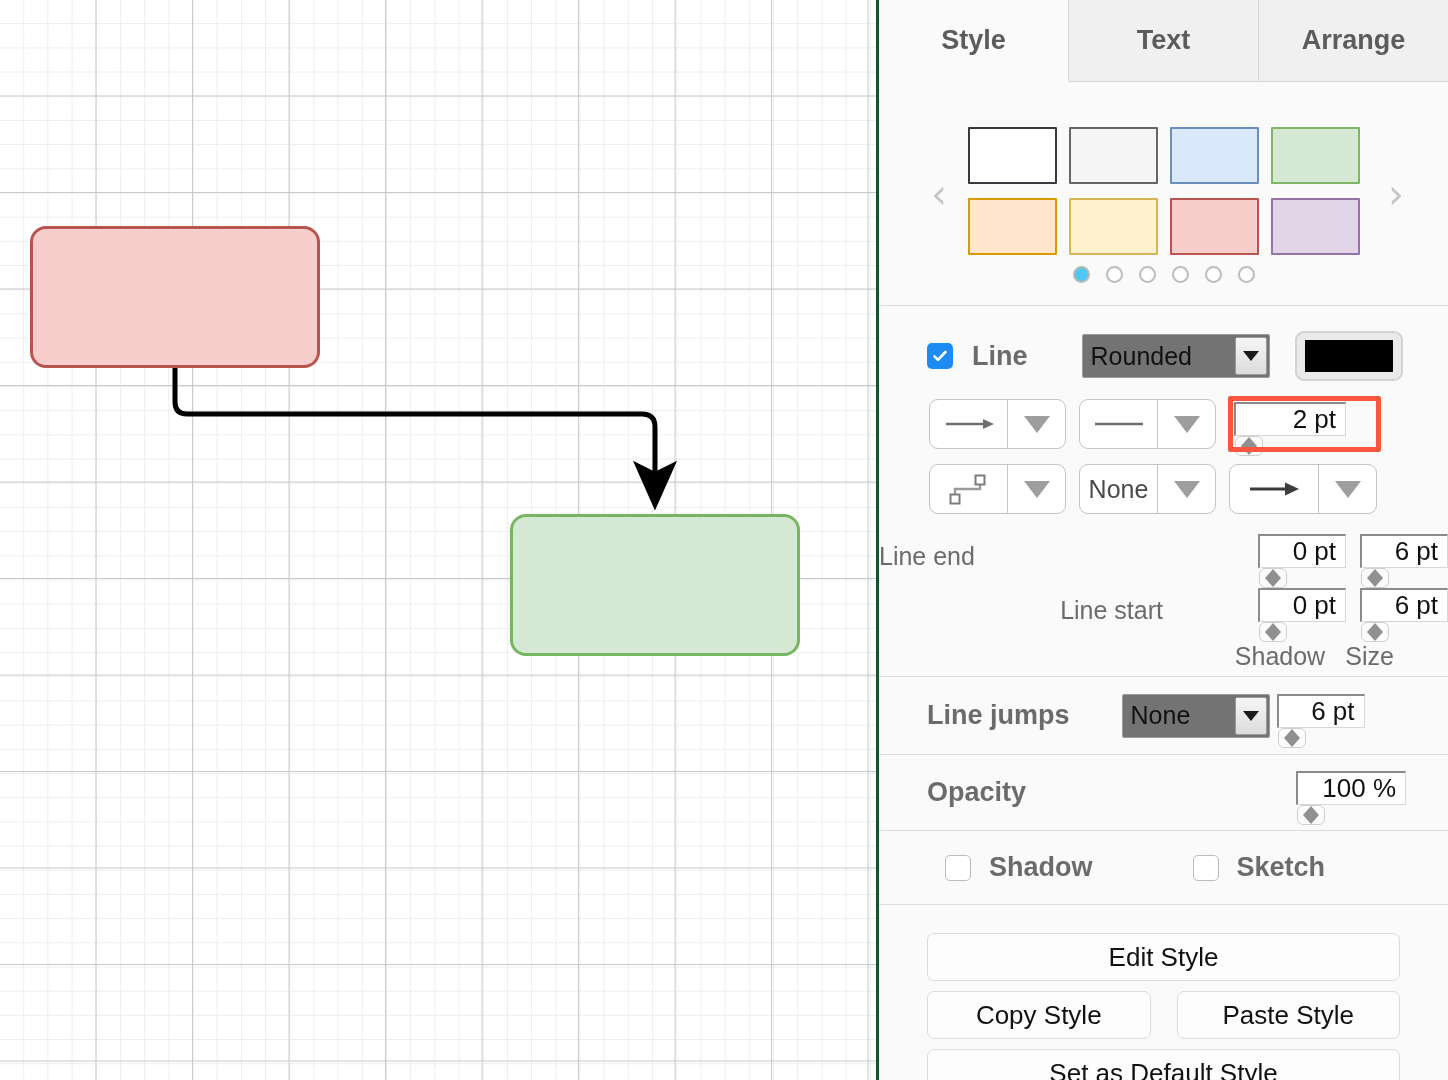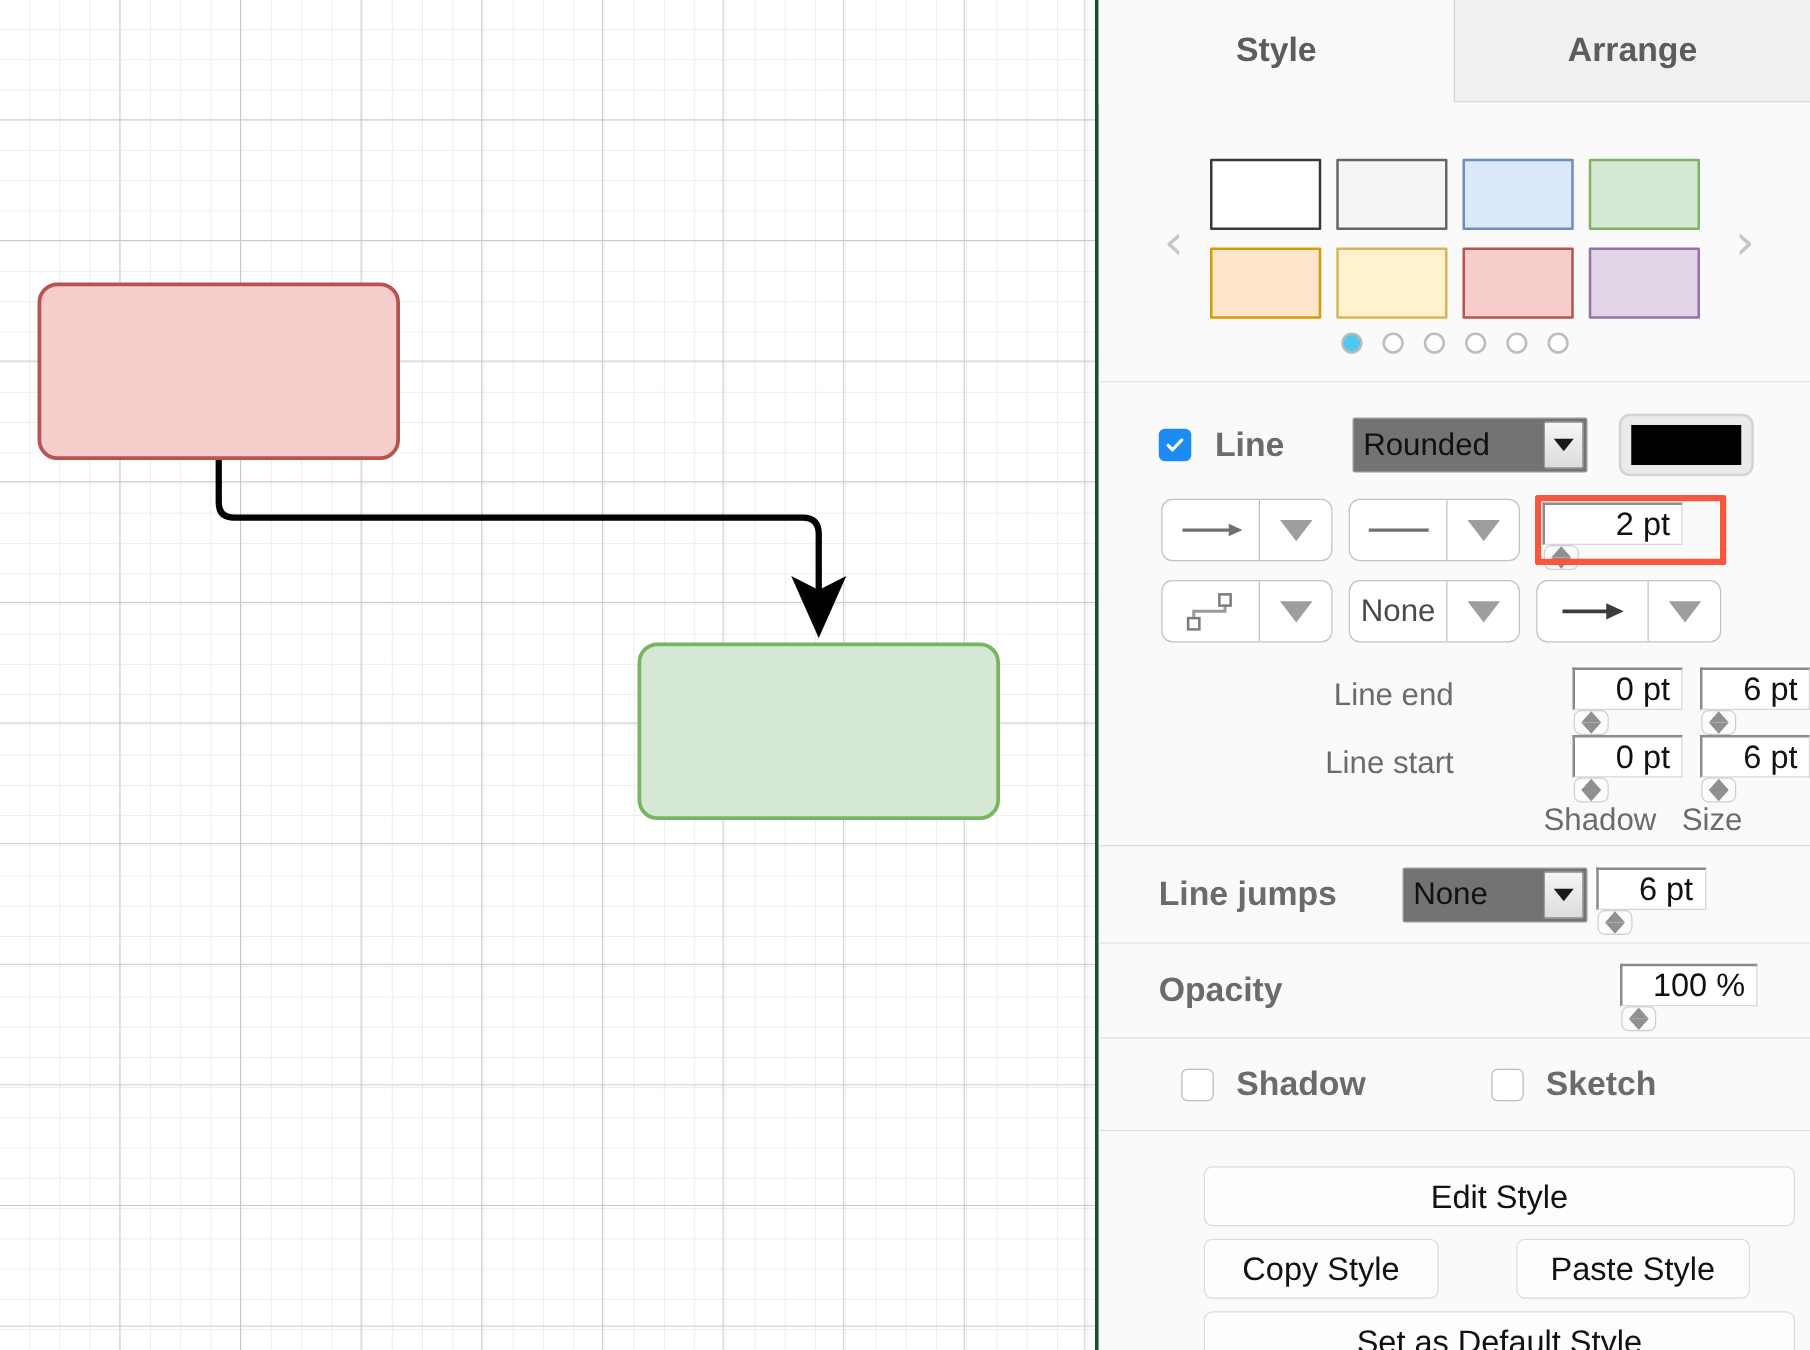--- a/index.html
+++ b/index.html
@@ -164,21 +164,20 @@
   
   #sec-shadow { flex: 0 0 74px; display: flex; align-items: center; padding-left: 66px; }
 
   
   #sec-buttons { flex: 1 1 auto; padding: 28px 48px 0 48px; background: #fafafa; }
   .btn {
     height: 48px; background: #fdfdfd; border: 1px solid #dcdcdc; border-radius: 7px;
     display: flex; align-items: center; justify-content: center;
     font-size: 26px; color: #111; cursor: default; margin-bottom: 10px;
     width: 100%;
-    margin-left: 36px;
   }
   .btn-row { display: flex; gap: 26px; }
 </style>
 </head>
 <body>
 
 <div id="app">
 
   <div id="canvas">
 
@@ -189,20 +188,23 @@
       <path d="M 175 368 L 175 402 Q 175 414 187 414 L 642 414 Q 655 414 655 427 L 655 473" fill="none" stroke="#000000" stroke-width="5" stroke-linecap="butt" stroke-linejoin="round"></path>
       <path d="M 655 508 L 635 463 L 655 473 L 675 463 Z" fill="#000000" stroke="#000000" stroke-width="2" stroke-linejoin="miter"></path>
     </svg>
   </div>
 
   <div id="panel">
 
     <div id="tabs">
       <div class="tab active">
         <span>Style</span>
+      </div>
+      <div class="tab">
+        <span>Text</span>
       </div>
       <div class="tab">
         <span>Arrange</span>
       </div>
     </div>
 
     <div id="gallery">
       <div class="chev" id="chev-left">‹</div>
       <div class="chev" id="chev-right">›</div>
       <div id="swatch-grid">
@@ -317,21 +319,21 @@
             </svg>
           </span>
           <span class="divider"></span>
           <span class="drop">
               <i class="tri-gray"></i>
             </span>
         </div>
       </div>
 
       <div class="row" style="margin-top:18px; height:48px; padding-left:0;">
-        <span class="lbl-plain" style="width:300px; text-align:right; padding-right:0;">Line end</span>
+        <span class="lbl-plain" style="width:300px; text-align:left; padding-right:0;">Line end</span>
         <div class="numfield" style="margin-left:95px;">
           <span class="inp" style="width:88px;">0 pt</span>
           <span class="spin">
               <i class="up"></i>
               <i class="dn"></i>
             </span>
         </div>
         <div class="numfield" style="margin-left:14px;">
           <span class="inp" style="width:88px;">6 pt</span>
           <span class="spin">

